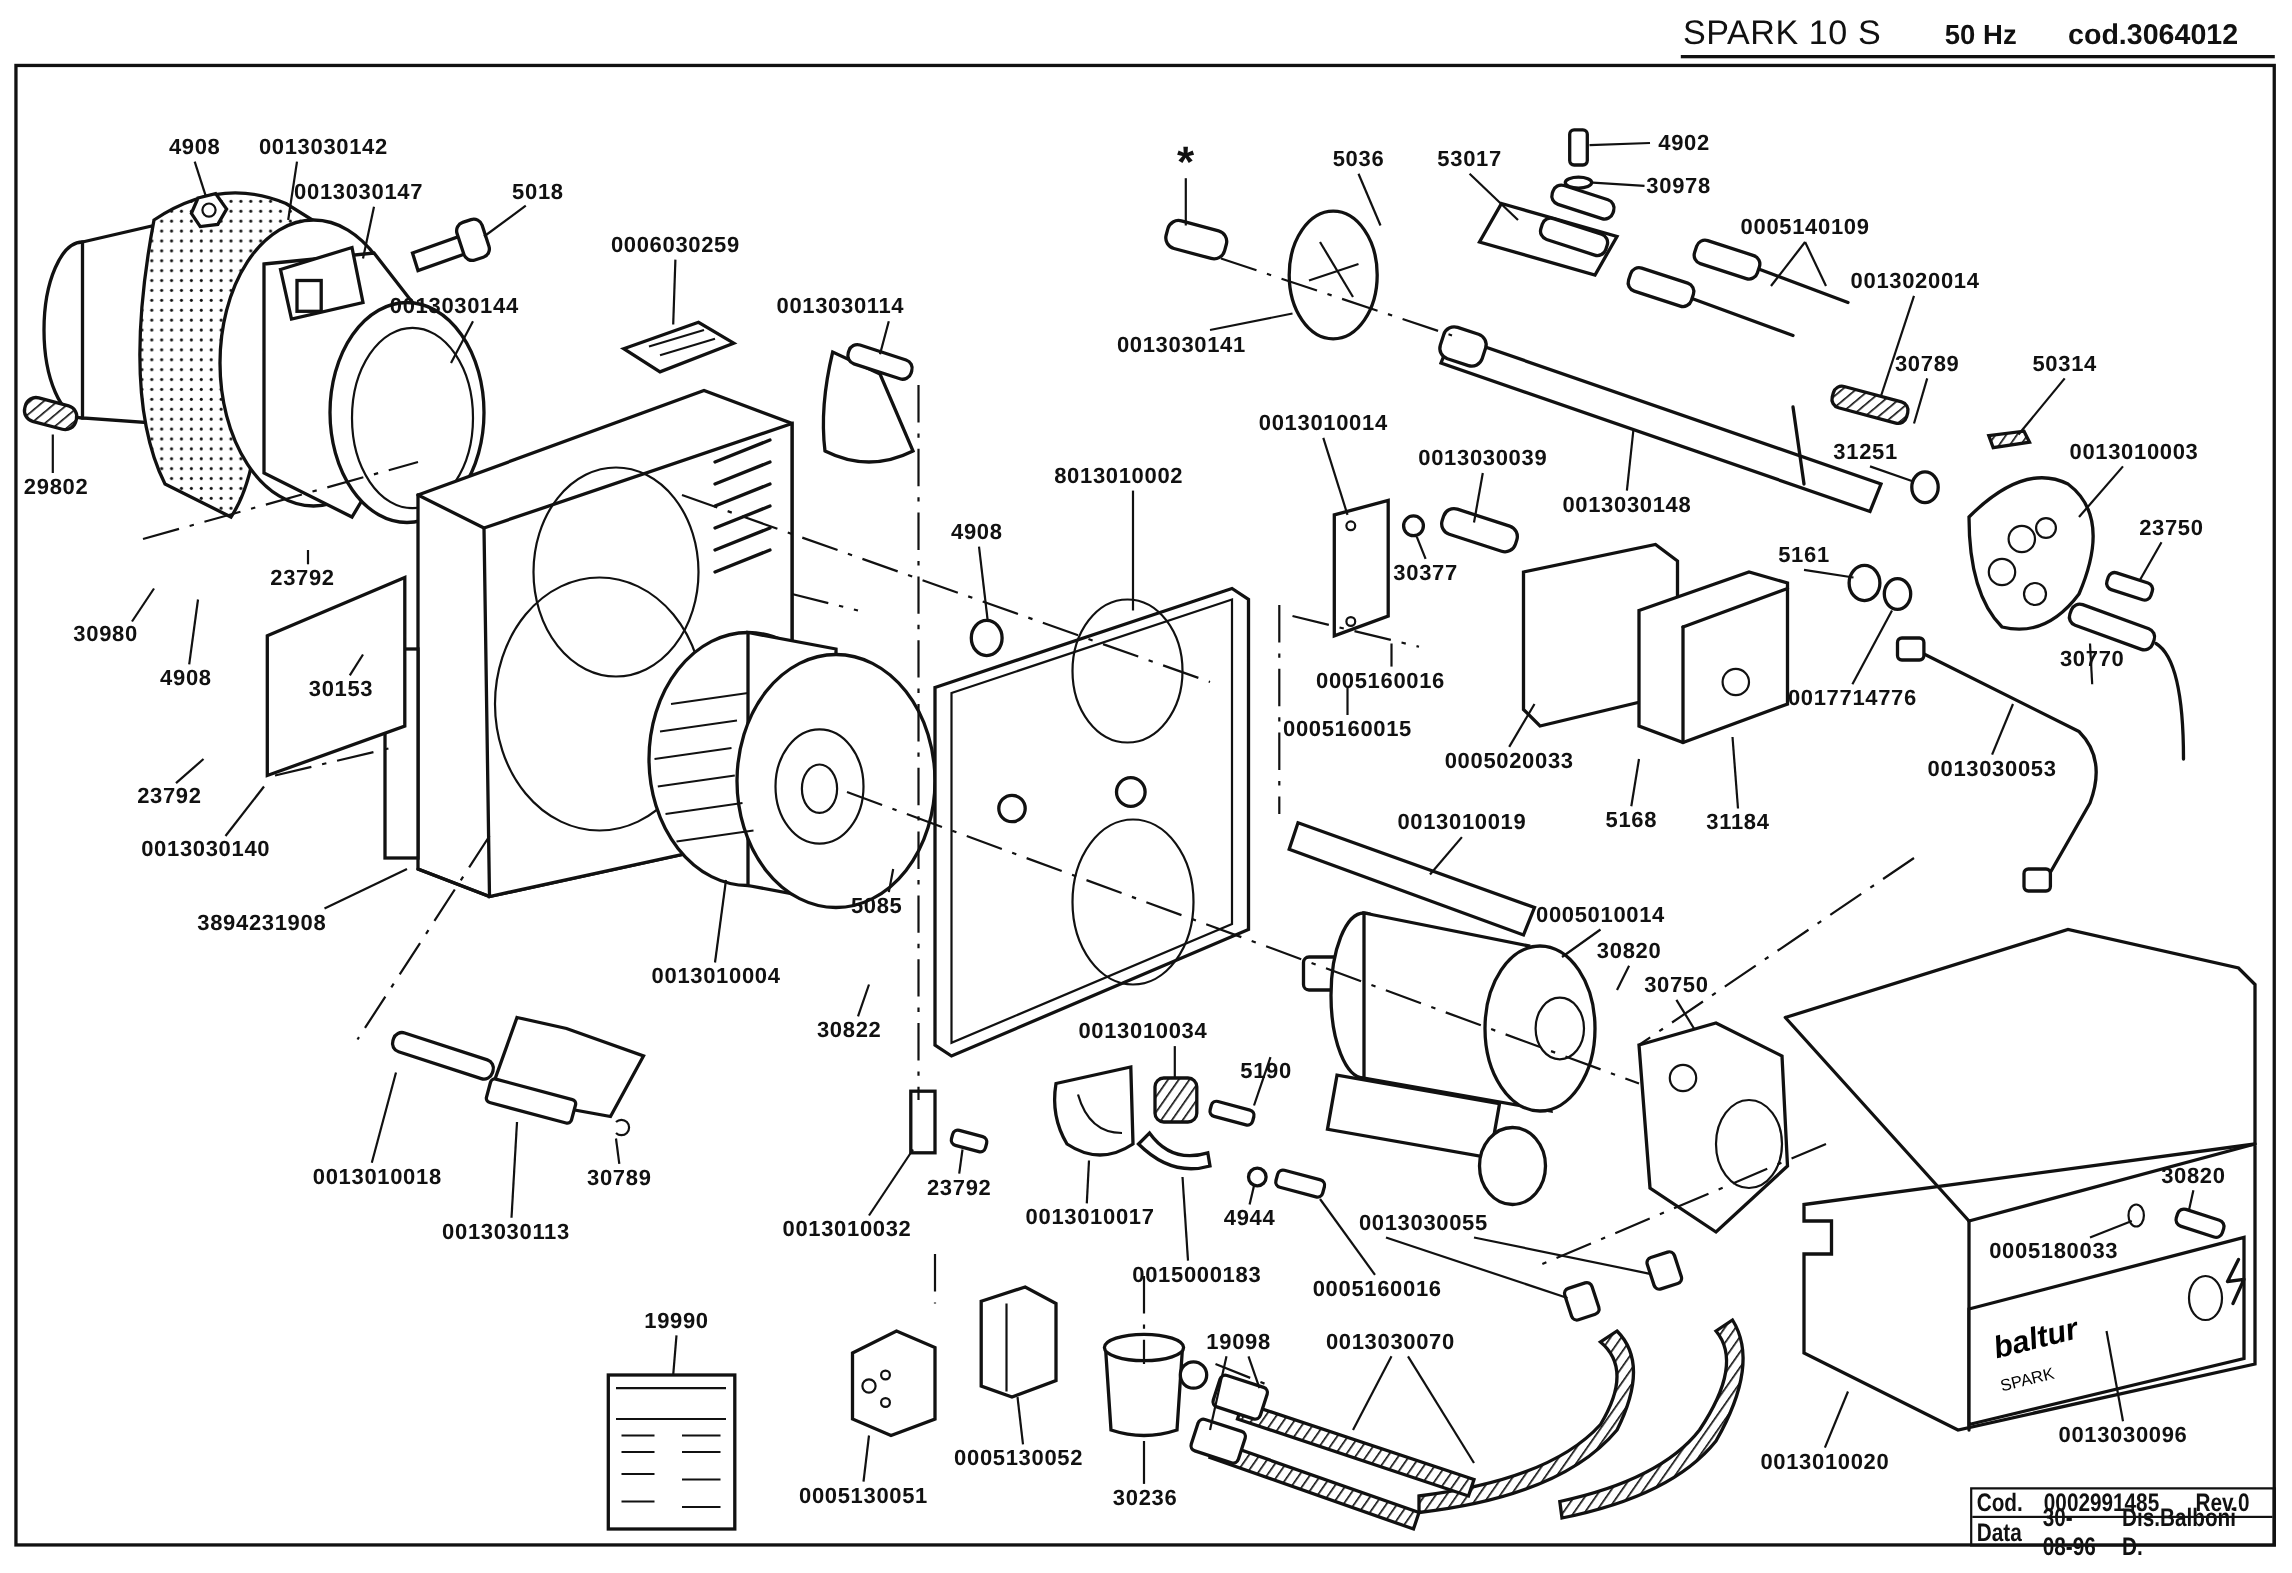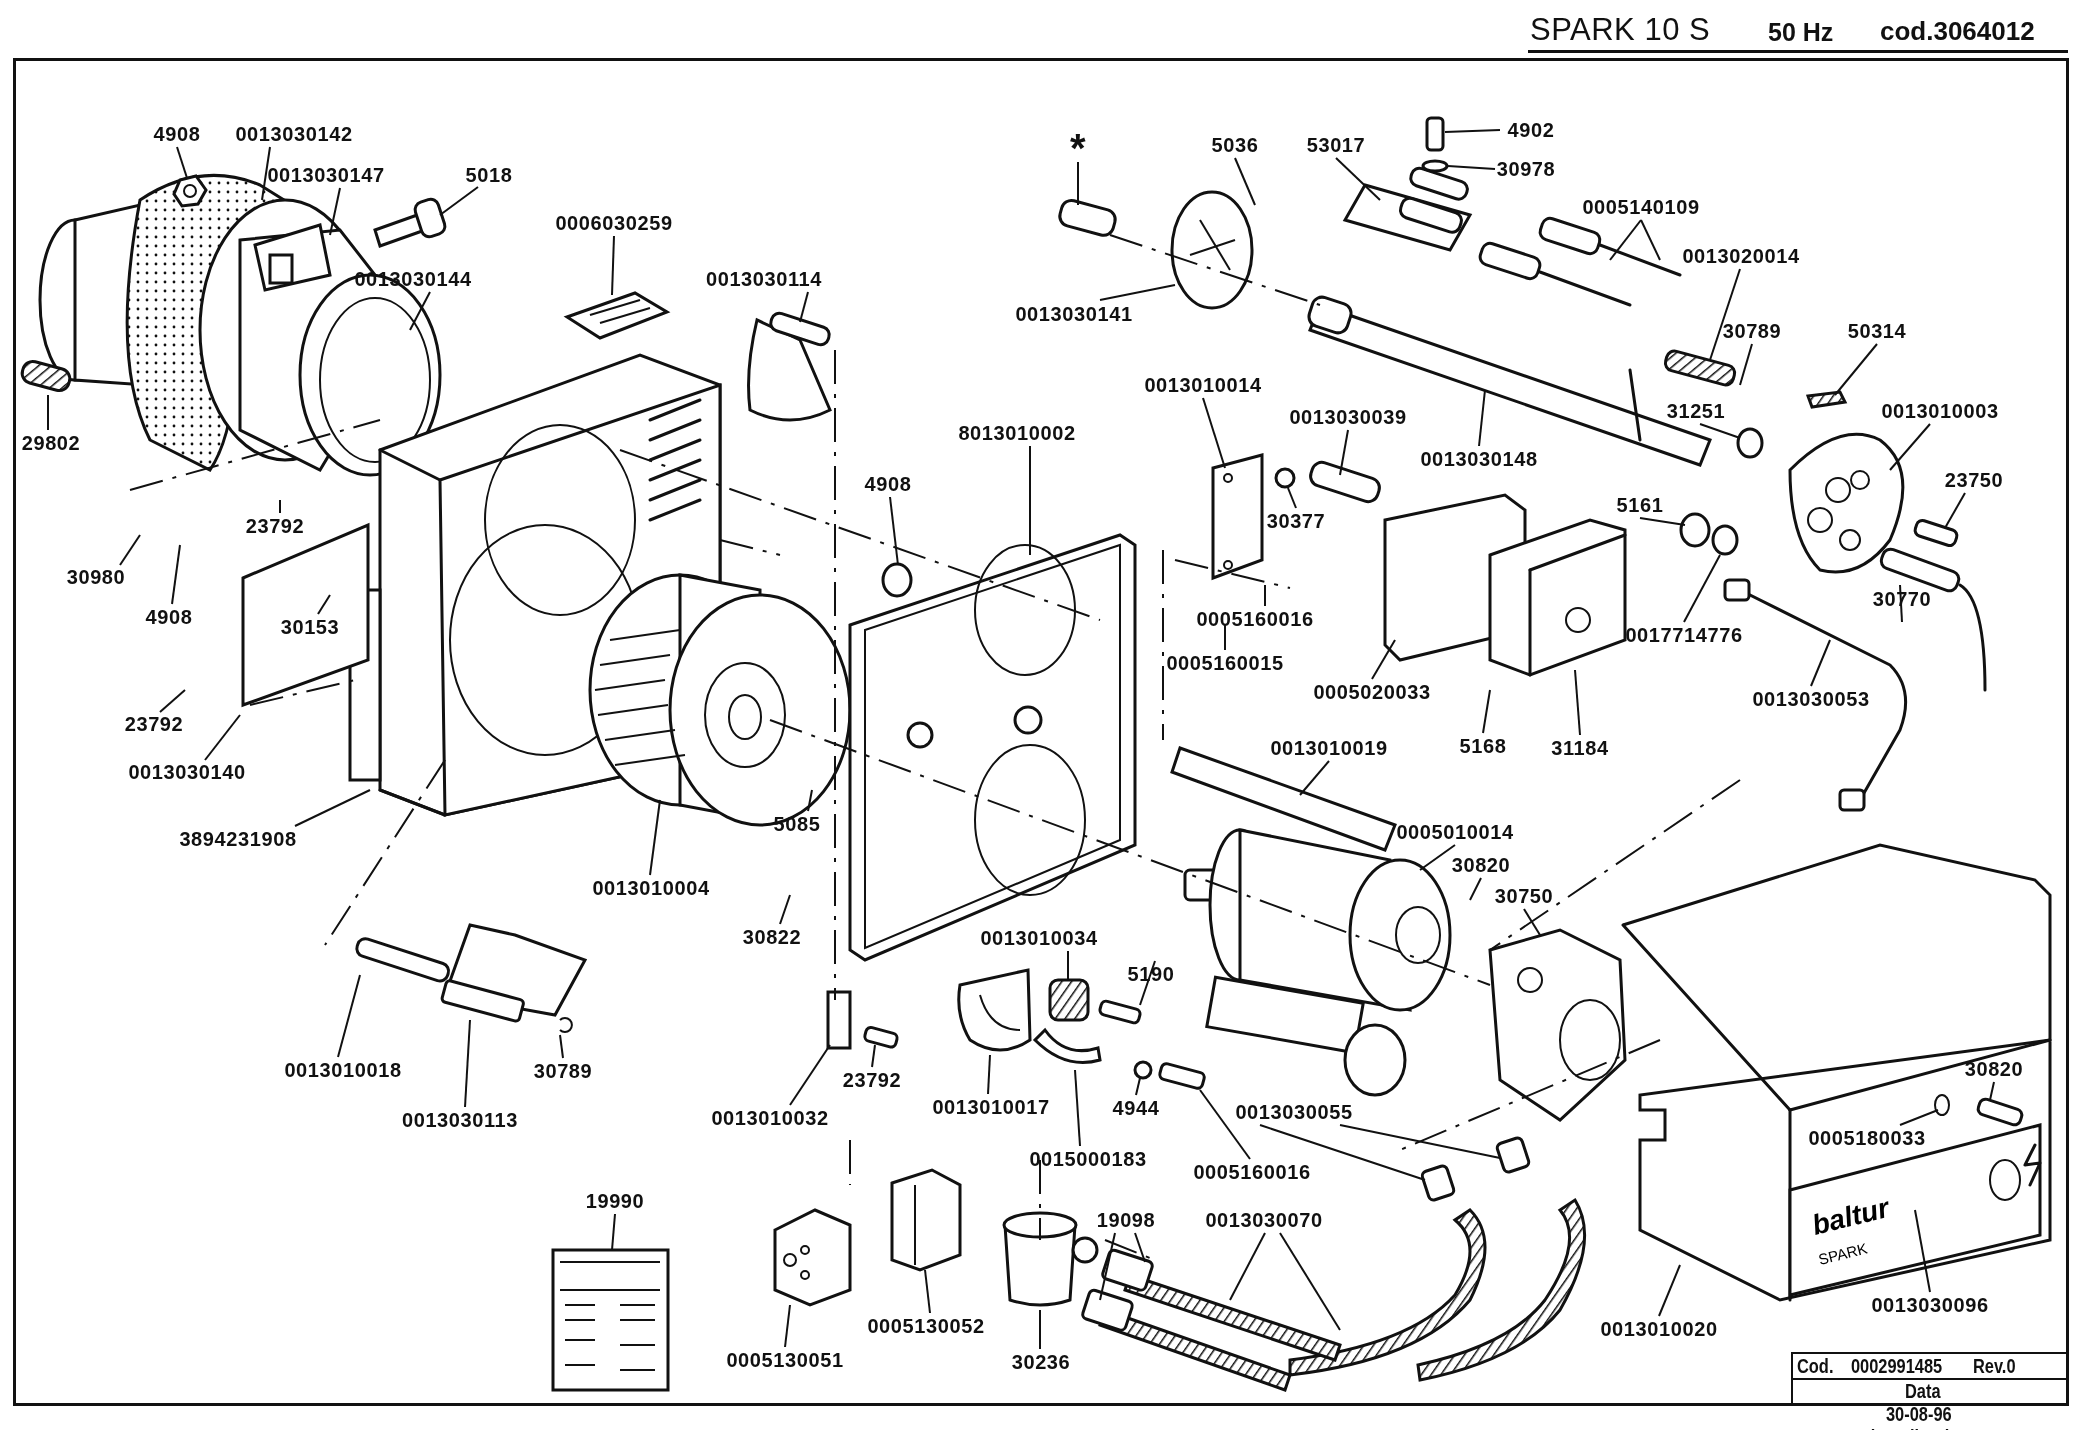--- a/index.html
+++ b/index.html
@@ -6,22 +6,22 @@
   body { width: 2084px; height: 1430px; position: relative; overflow: hidden; font-family: "Liberation Sans", sans-serif; color: #111; }
   #sheet { position: absolute; left: 0; top: 0; width: 2084px; height: 1430px; }
   .header { position: absolute; top: 10px; left: 1528px; width: 540px; height: 40px; border-bottom: 3px solid #111; display: flex; align-items: flex-end; gap: 0; }
   .hdr-model { font-family: "Liberation Sans", sans-serif; font-weight: 400; font-size: 31px; letter-spacing: 0.5px; position: absolute; left: 2px; bottom: 2px; }
   .hdr-freq { font-weight: 700; font-size: 25px; position: absolute; left: 240px; bottom: 3px; text-align: center; }
   .hdr-code { font-weight: 700; font-size: 26px; position: absolute; left: 352px; bottom: 3px; }
   .frame { position: absolute; left: 13px; top: 58px; width: 2056px; height: 1348px; border: 3px solid #111; box-sizing: border-box; }
   .lbl { position: absolute; font-family: "Liberation Sans", sans-serif; font-weight: 700; font-size: 20px; letter-spacing: 0.6px; white-space: nowrap; transform: translate(-50%, -50%); line-height: 1; color: #111; background: transparent; }
   .lbl.star { font-size: 40px; font-weight: 700; }
   .titleblock { position: absolute; left: 1791px; top: 1352px; width: 278px; height: 54px; border: 2px solid #111; border-right: 3px solid #111; box-sizing: border-box; font-family: "Liberation Sans Narrow", "Liberation Sans", sans-serif; font-weight: 700; }
-  .tb-row { height: 26px; border-bottom: 2px solid #111; display: flex; align-items: center; font-size: 20px; padding-left: 4px; box-sizing: border-box; transform-origin: left center; }
-  .tb-row:last-child { border-bottom: none; flex-direction: column; }
+  .tb-row { height: 26px; border-bottom: 2px solid #111; display: flex; align-items: center; font-size: 23px; padding-left: 4px; box-sizing: border-box; transform-origin: left center; }
+  .tb-row:last-child { border-bottom: none; }
   .tb-row span { display: inline-block; margin-right: 10px; transform: scaleX(0.82); transform-origin: left center; }
   svg#drawing { position: absolute; left: 0; top: 0; }
   svg .ln { stroke: #111; stroke-width: 3; fill: none; stroke-linecap: round; stroke-linejoin: round; }
   svg .thin { stroke: #111; stroke-width: 2; fill: none; }
   svg .fillw { fill: #fff; stroke: #111; stroke-width: 3; }
   svg .leader { stroke: #111; stroke-width: 2; fill: none; }
   svg .dash { stroke: #111; stroke-width: 2; fill: none; stroke-dasharray: 34 10 4 10; }
   svg .dots { fill: url(#dotpat); stroke: #111; stroke-width: 3; }
   svg .hatch { fill: url(#hatchpat); stroke: #111; stroke-width: 3; }
 </style>

